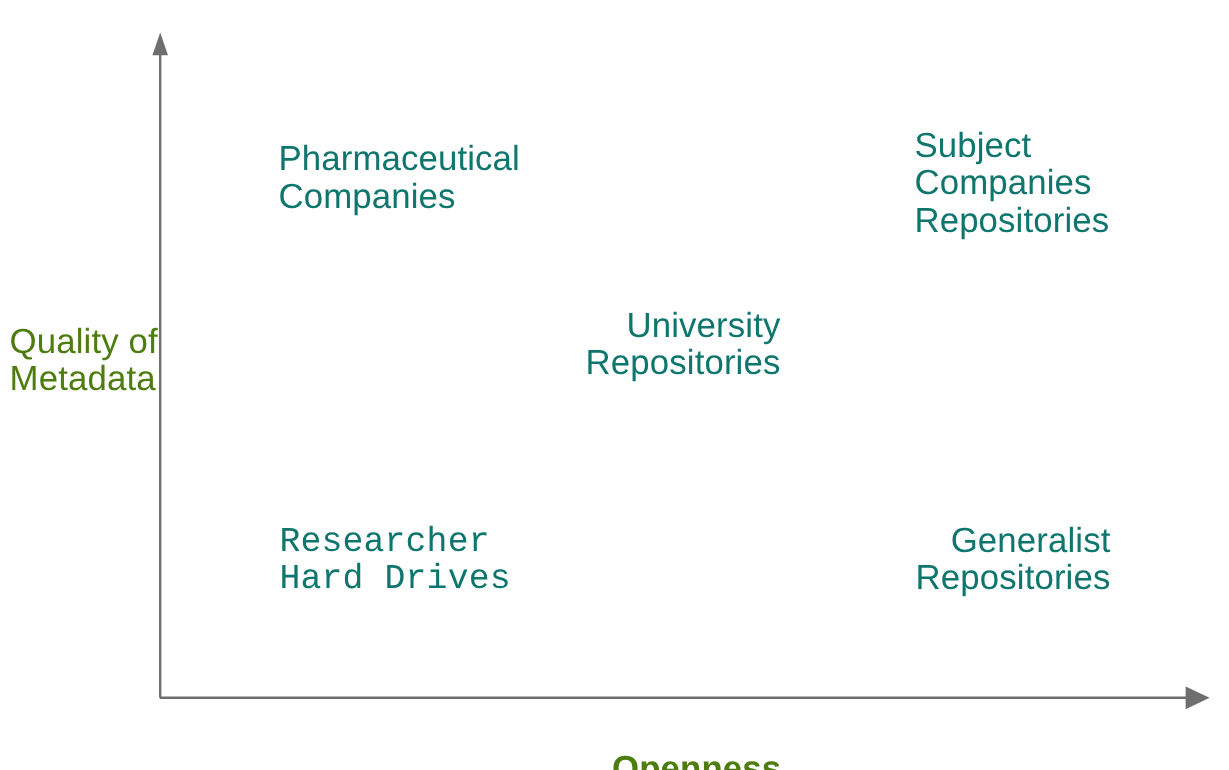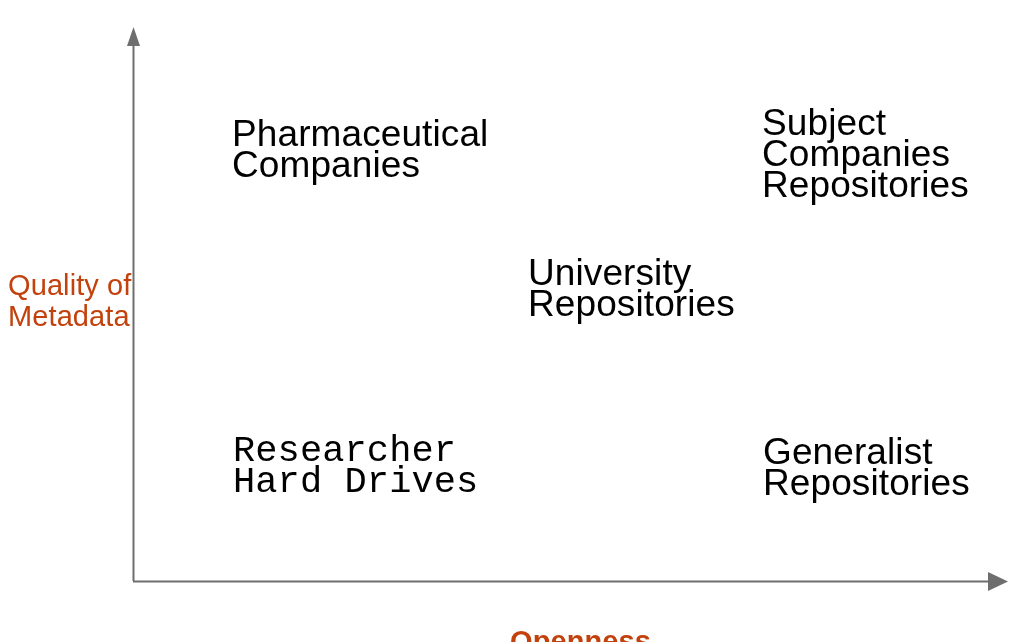--- a/index.html
+++ b/index.html
@@ -28,46 +28,46 @@
     position: absolute;
     left: 0;
     top: 0;
     width: 1024px;
     height: 642px;
     pointer-events: none;
   }
 
   .plot-label {
     position: absolute;
-    color: #000000;
+    color: #0f766e;
     font-family: "Liberation Sans", sans-serif;
-    font-size: 37px;
+    font-size: 29px;
     line-height: 31px;
     font-weight: 400;
     white-space: pre-line;
     letter-spacing: 0.1px;
   }
 
   .axis-title {
     position: absolute;
-    color: #c2410c;
+    color: #4d7c0f;
     font-family: "Liberation Sans", sans-serif;
     font-size: 29px;
     line-height: 31px;
     font-weight: 400;
     white-space: pre-line;
     letter-spacing: 0.1px;
   }
 
   
   #label-pharmaceutical-companies { left: 232px; top: 118px; }
   #label-subject-specific-repositories { left: 762px; top: 107px; }
-  #label-university-repositories { left: 528px; top: 257px; }
+  #label-university-repositories { left: 488px; top: 257px; text-align: right; }
   #label-researcher-hard-drives { left: 233px; top: 436px; font-family: Liberation Mono, monospace; }
-  #label-generalist-repositories { left: 763px; top: 436px; }
+  #label-generalist-repositories { left: 763px; top: 436px; text-align: right; }
 
   #axis-title-y { left: 8px; top: 270px; }
   #axis-title-x { left: 510px; top: 626px; font-weight: bold; }
 </style>
 </head>
 <body>
 
 <div id="quadrant-canvas">
 
   <svg class="axes-svg" viewBox="0 0 1024 642" width="1024" height="642" xmlns="http://www.w3.org/2000/svg">

